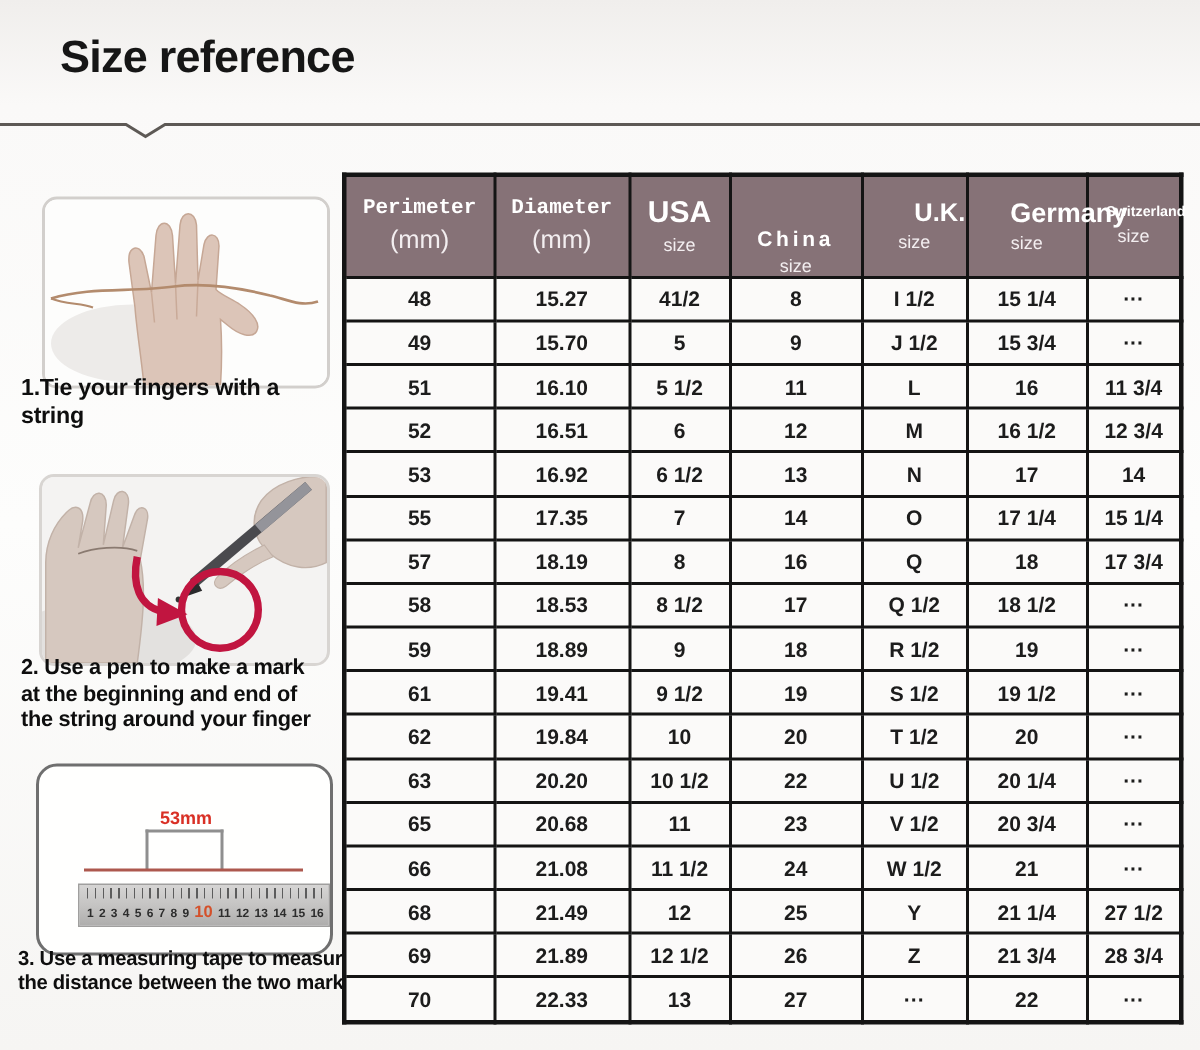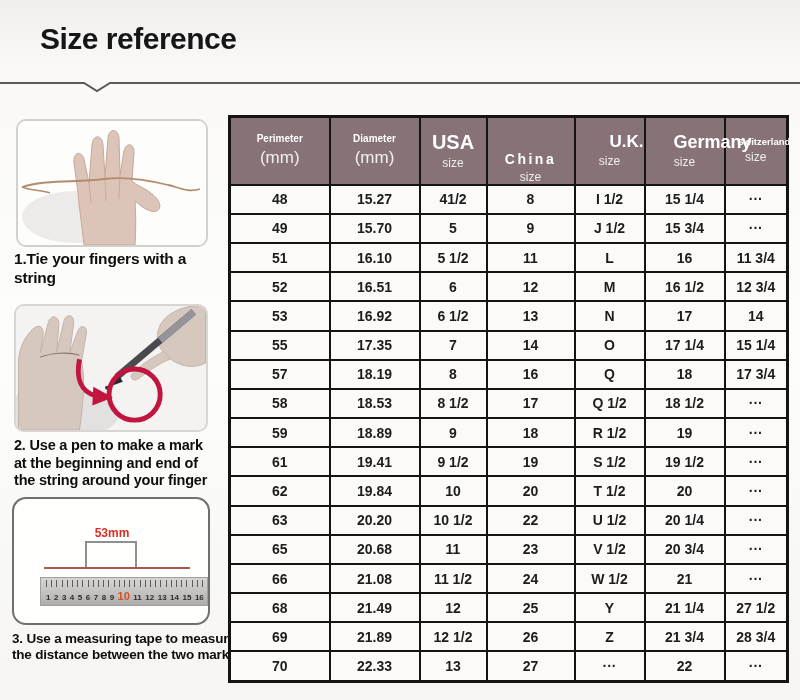--- a/index.html
+++ b/index.html
@@ -6,21 +6,21 @@
   .screen{
     position:relative;width:800px;height:700px;overflow:hidden;
     background:linear-gradient(180deg,#f0eeec 0%,#faf9f8 10%,#fdfdfc 50%,#f6f5f3 100%);
     font-family:"Liberation Sans","DejaVu Sans",sans-serif;color:#141414;
   }
   
   .page-title{position:absolute;left:40px;top:22px;margin:0;font-size:30px;font-weight:bold;
     color:#161616;letter-spacing:-0.5px;}
   .title-divider{position:absolute;left:0;top:76px;width:800px;height:18px;display:block;}
   
-  .step-box{position:absolute;margin:0;box-sizing:border-box;background:#fefefe;overflow:hidden;}
+  .step-box{position:absolute;margin:12px;box-sizing:border-box;background:#fefefe;overflow:hidden;}
   .box1{left:16px;top:119px;width:192px;height:128px;border:2px solid #d2cfcc;border-radius:10px;}
   .box2{left:14px;top:304px;width:194px;height:128px;border:2px solid #d8d5d2;border-radius:10px;background:#f4f3f2;}
   .box3{left:12px;top:497px;width:198px;height:128px;border:2px solid #6f6f6f;border-radius:14px;background:#fffffe;}
   .step-box svg{display:block;width:100%;height:100%;}
   .caption{position:absolute;margin:0;font-weight:bold;color:#0e0e0e;white-space:pre;line-height:1.22;}
   .cap1{left:14px;top:250px;font-size:15.5px;letter-spacing:-0.2px;}
   .cap2{left:14px;top:437px;font-size:14.5px;letter-spacing:-0.2px;}
   .cap3{left:12px;top:631px;font-size:13.5px;letter-spacing:-0.2px;}
   
   .m-label{position:absolute;left:60px;top:27px;width:76px;text-align:center;
@@ -37,21 +37,21 @@
   .ruler-nums .hl{color:#d4502a;font-size:11px;}
   
   .size-table{position:absolute;left:228px;top:115px;width:558px;height:568px;
     border-collapse:collapse;table-layout:fixed;border:3px solid #141414;background:#fbfaf9;}
   .size-table th,.size-table td{border:2px solid #141414;padding:0;text-align:center;vertical-align:middle;}
   .size-table thead tr{height:53px;}
   .size-table th{background:#867277;color:#fff;font-weight:bold;}
   .size-table td{background:#fbfaf9;font-size:14px;font-weight:bold;color:#1c1c1c;}
   .ct{line-height:1.05;}
   .cs{font-size:12px;font-weight:normal;margin-top:3px;color:#f3eef0;}
-  th.c0 .ct,th.c1 .ct{font-size:10px;}
+  th.c0 .ct,th.c1 .ct{font-size:14px;font-family:Liberation Mono, monospace;}
   th.c0 .cs,th.c1 .cs{font-size:17px;text-align:center;}
   th.c2 .ct{font-size:20px;}
   th.c3 .ct{font-size:14px;letter-spacing:2.5px;margin-top:34px;}
   th.c4 .ct{font-size:17px;text-align:right;}
   th.c5 .ct{font-size:18px;margin-left:28px;}
   th.c6 .ct{font-size:9.5px;padding-left:12px;}
 </style>
 </head>
 <body>
 

